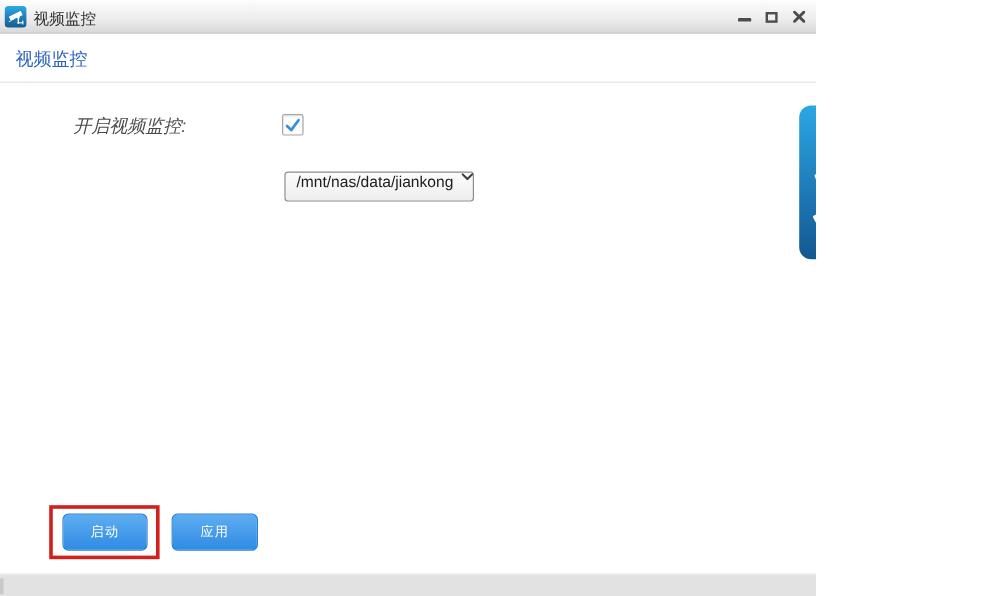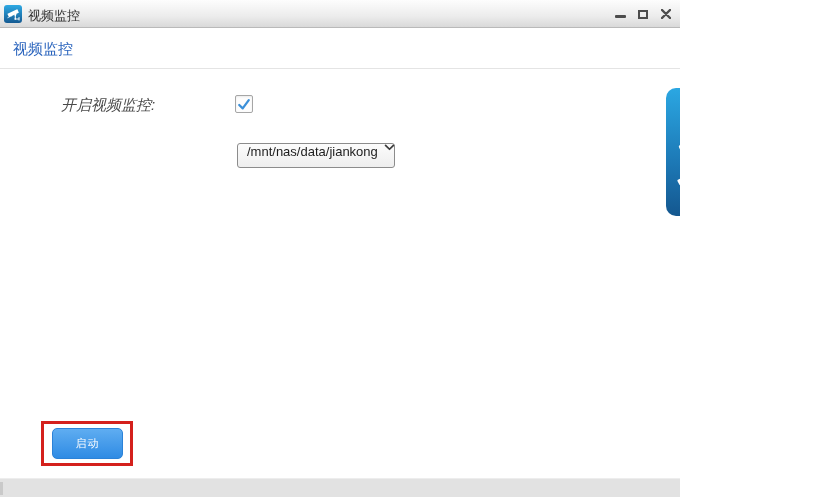--- a/index.html
+++ b/index.html
@@ -204,20 +204,21 @@
           <path d="M72 58 L92 58 L85 76 L76 76 Z"></path>
           <rect x="76" y="64" width="9" height="42"></rect>
           <circle cx="80" cy="103" r="7"></circle>
           <rect x="76" y="99" width="38" height="8"></rect>
           <rect x="109" y="87" width="8" height="29" rx="2"></rect>
         </g>
       </svg>
     </div>
 
     <button class="btn btn-start">启动</button>
+    <button class="btn btn-apply">应用</button>
     <div class="annotation-rect"></div>
   </div>
 
   <div class="statusbar">
     <span class="resize-grip"></span>
   </div>
 
 </div>
 
 </body></html>

